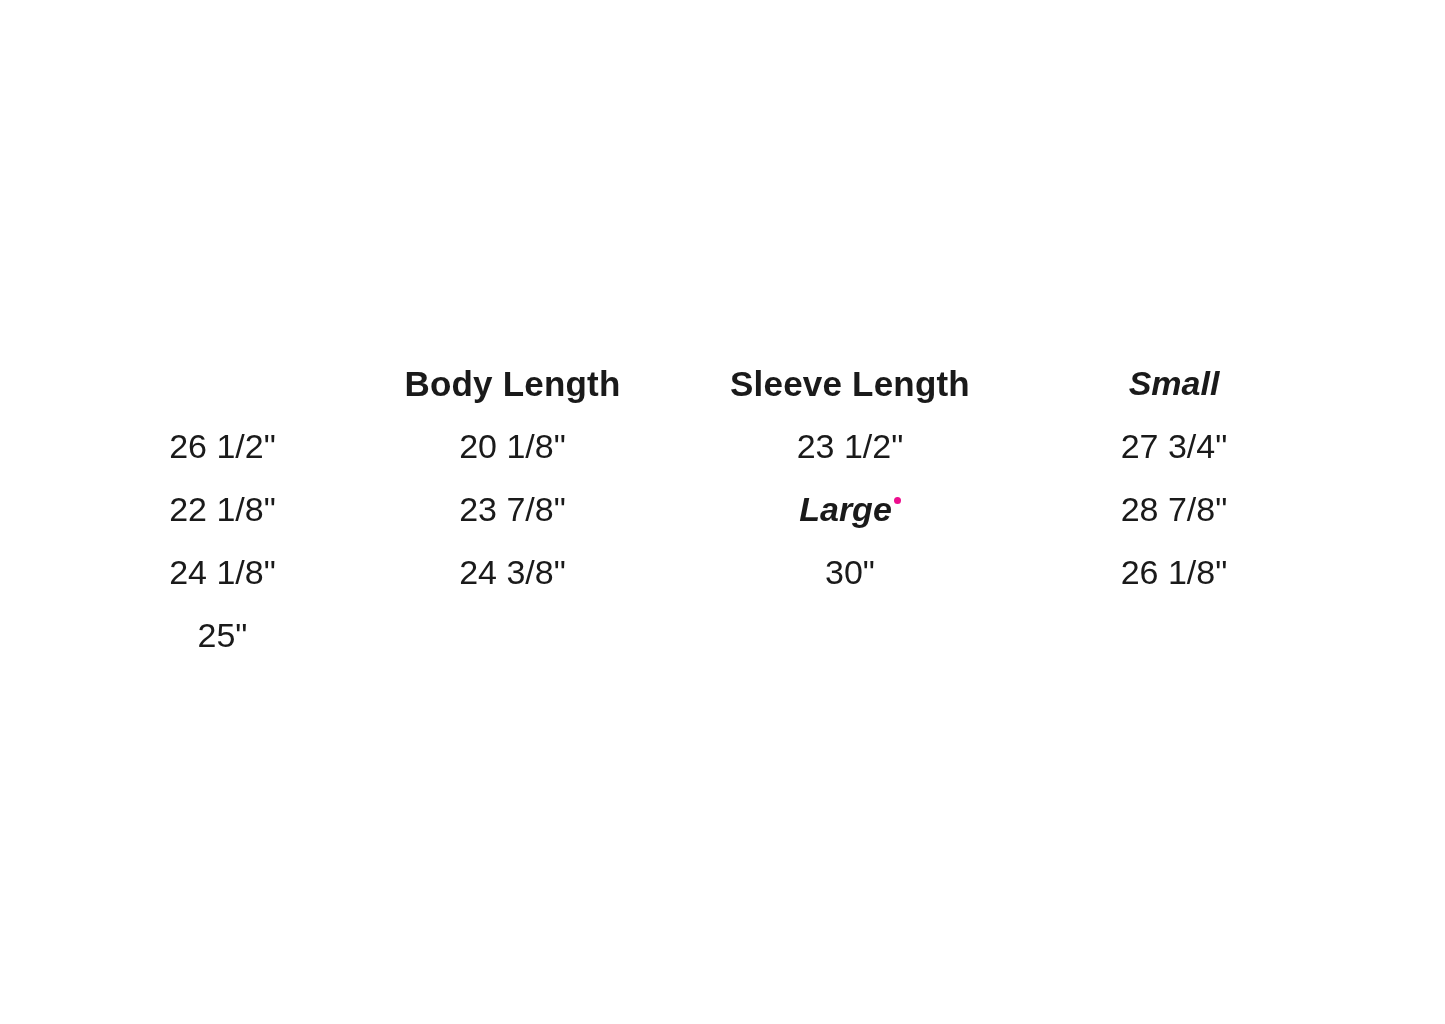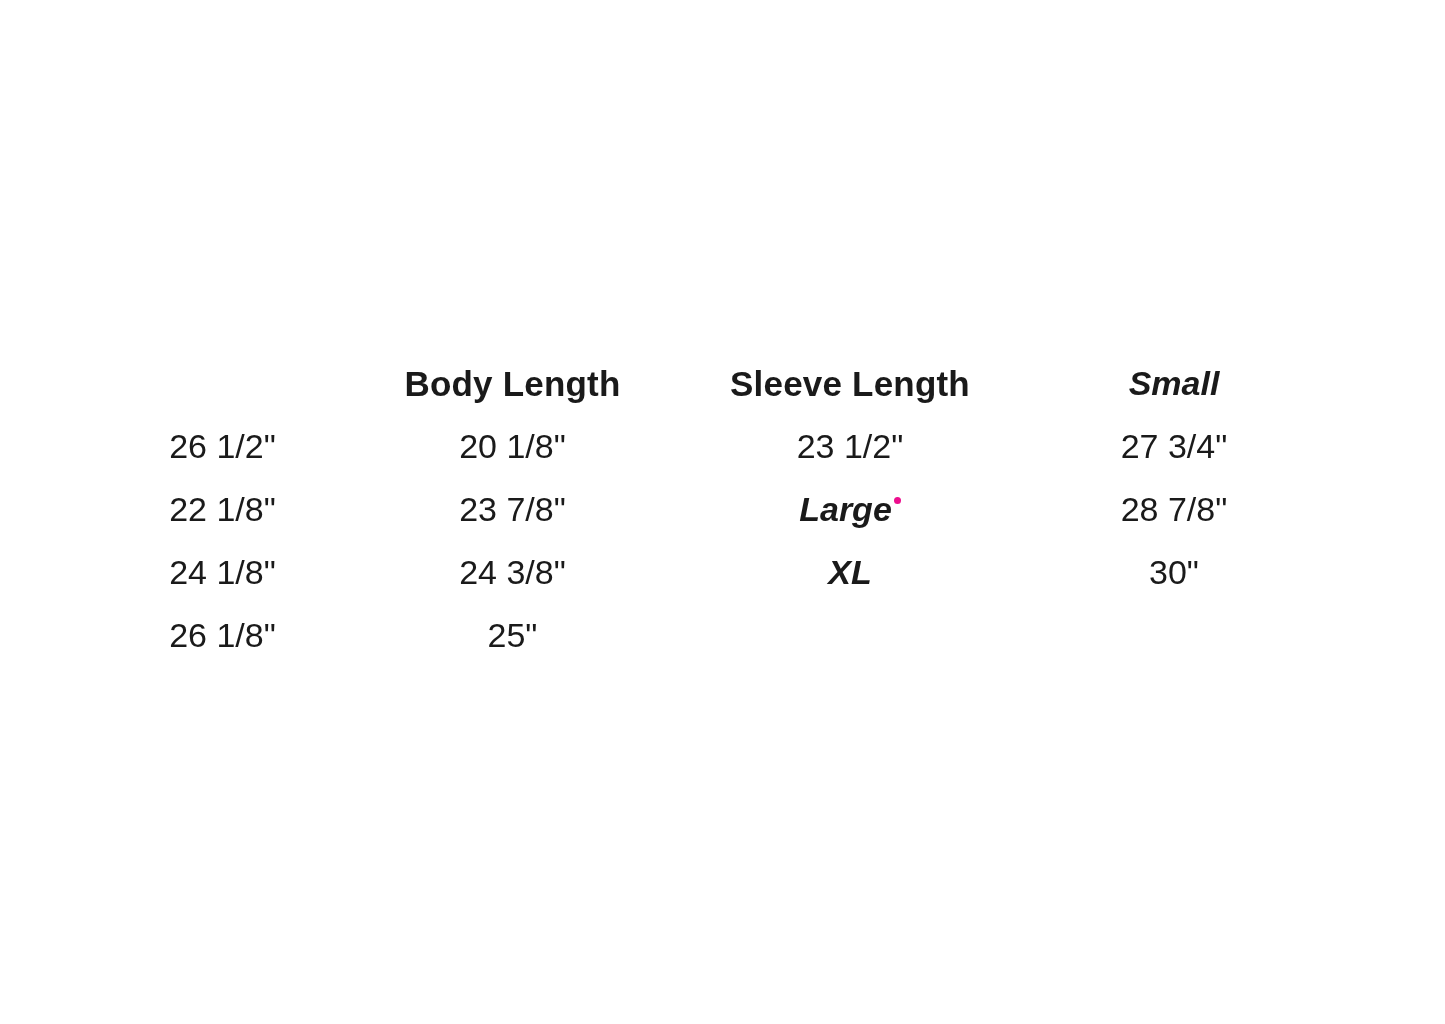--- a/index.html
+++ b/index.html
@@ -74,19 +74,18 @@
     <div class="cell value-cell">23 7/8"</div>
 
     <div class="cell row-label">
       <span>Large</span>
       <span class="accent-dot"></span>
     </div>
     <div class="cell value-cell">28 7/8"</div>
     <div class="cell value-cell">24 1/8"</div>
     <div class="cell value-cell">24 3/8"</div>
 
-    <div class="cell row-label">XL</div>
     <div class="cell value-cell">30"</div>
     <div class="cell value-cell">26 1/8"</div>
     <div class="cell value-cell">25"</div>
 
   </div>
 </div>
 
 </body></html>

